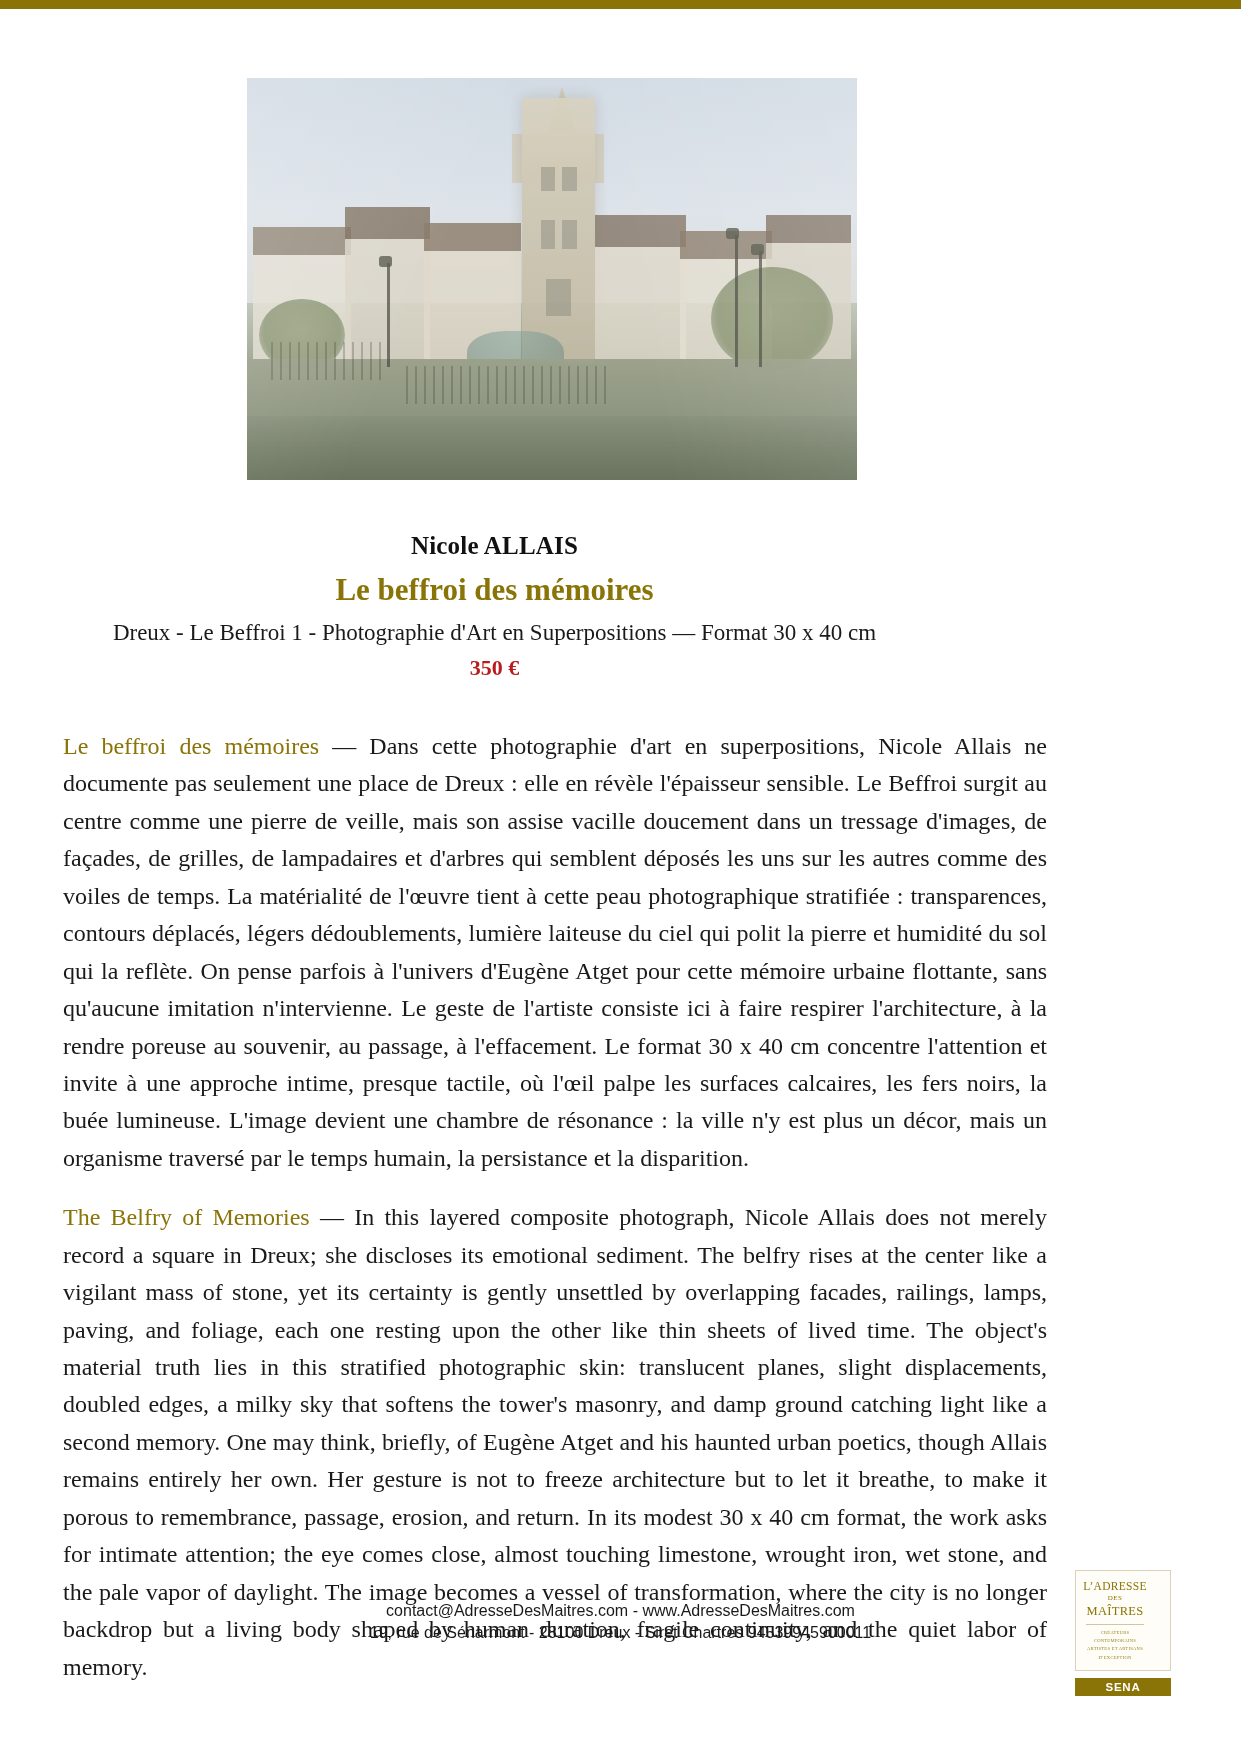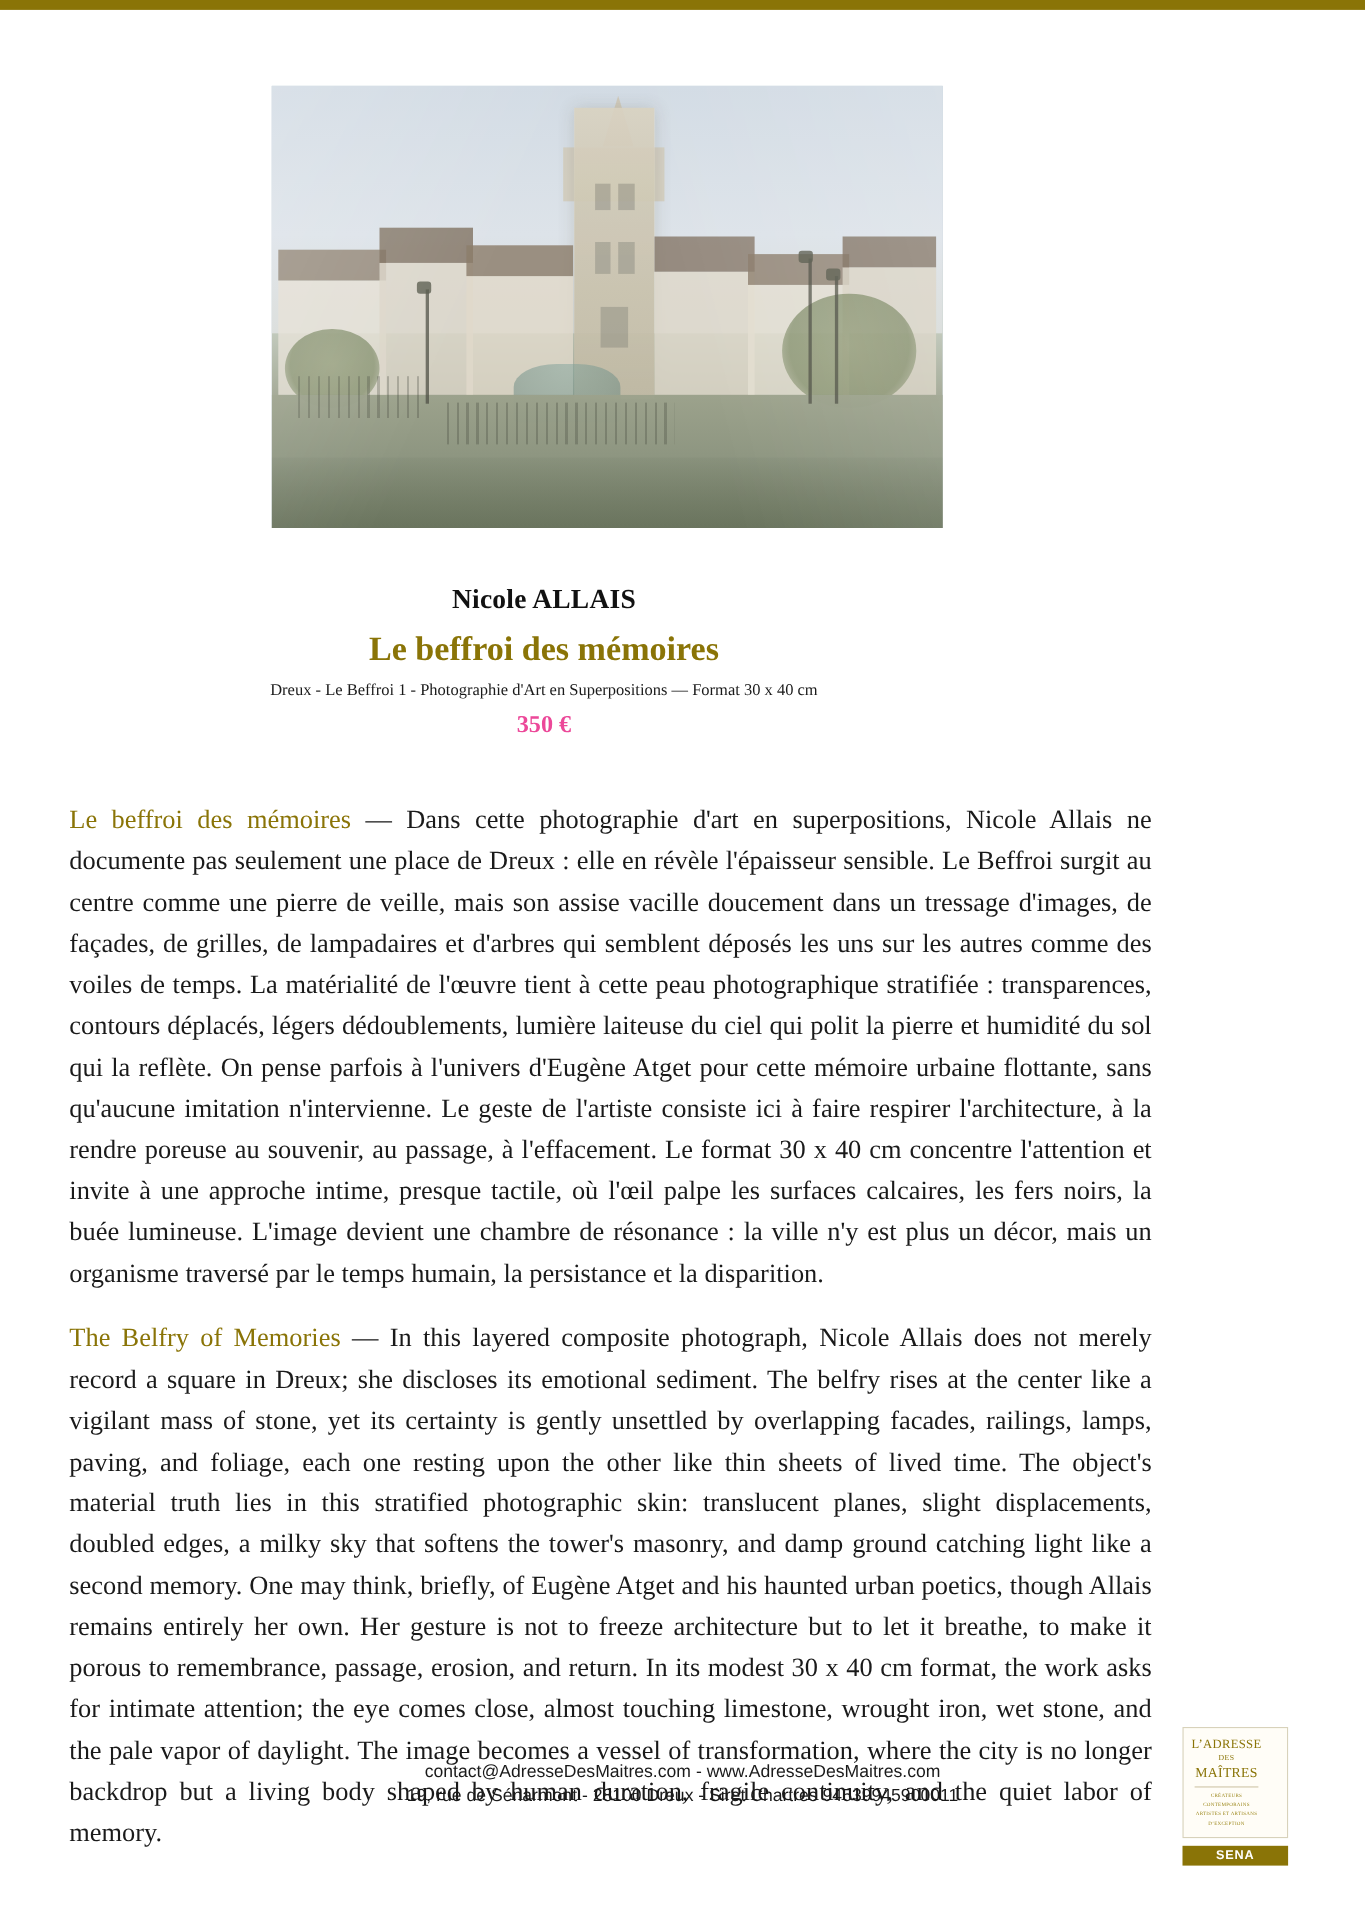--- a/index.html
+++ b/index.html
@@ -178,30 +178,30 @@
   .artwork-title {
     font-family: "Liberation Serif", serif;
     font-weight: bold;
     font-size: 31px;
     color: #8a7407;
     margin: 10px 0 0 0;
     line-height: 1.2;
   }
   .artwork-subtitle {
     font-family: "Liberation Serif", serif;
-    font-size: 15px;
+    font-size: 23px;
     color: #1a1a1a;
     margin: 11px 0 0 0;
     line-height: 1.25;
   }
   .artwork-price {
     font-family: "Liberation Serif", serif;
     font-weight: bold;
     font-size: 22px;
-    color: #ec4899;
+    color: #b91c1c;
     margin: 7px 0 0 0;
     line-height: 1.2;
   }
 
   
   .body-text {
     position: absolute;
     top: 728px;
     left: 63px;
     width: 984px;

